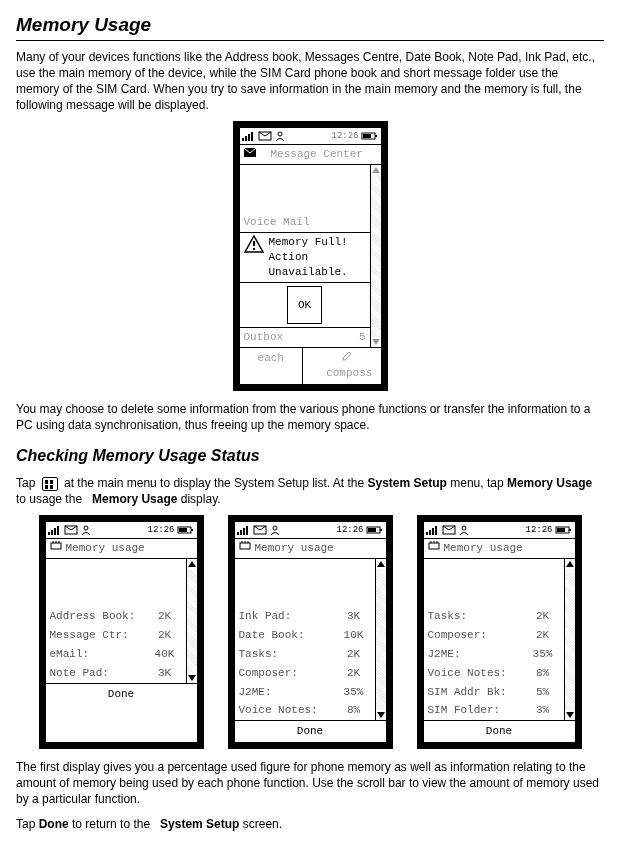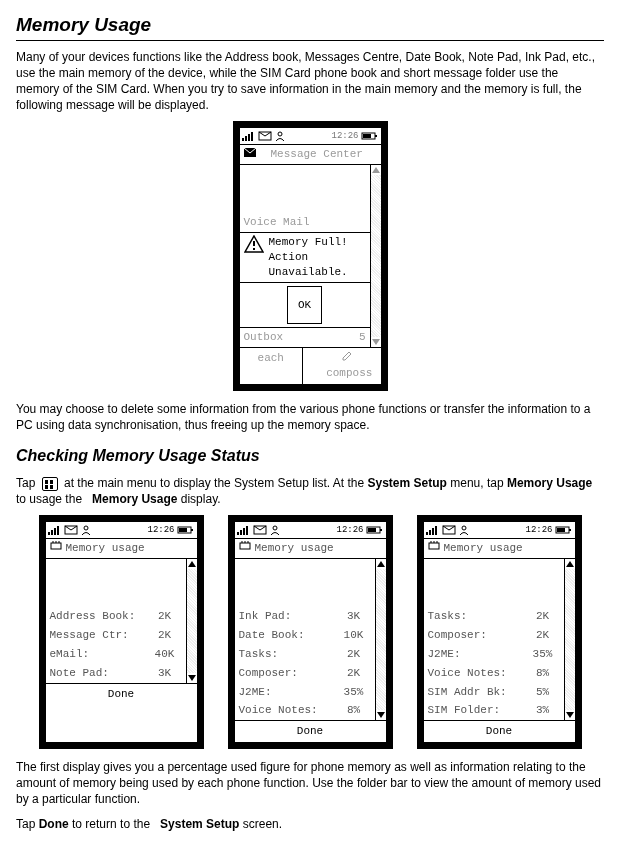--- a/index.html
+++ b/index.html
@@ -392,19 +392,19 @@
         <div class="tri-up dark"></div>
         <div class="scroll-track"></div>
         <div class="tri-down dark"></div>
       </div>
     </div>
     <div class="done-bar">Done</div>
   </div>
 
 </div>
 
-<p>The first display gives you a percentage used figure for phone memory as well as information relating to the amount of memory being used by each phone function. Use the folder bar to view the amount of memory used by a particular function.</p>
+<p>The first display gives you a percentage used figure for phone memory as well as information relating to the amount of memory being used by each phone function. Use the scroll bar to view the amount of memory used by a particular function.</p>
 
 <p>
   <span>Tap </span><b class="nonital">Done</b><span> to return to the </span>&nbsp;&nbsp;<b class="nonital">System Setup</b><span> screen.</span>
 </p>
 
 <div class="footer">178   System Setup</div>
 
 </body></html>

